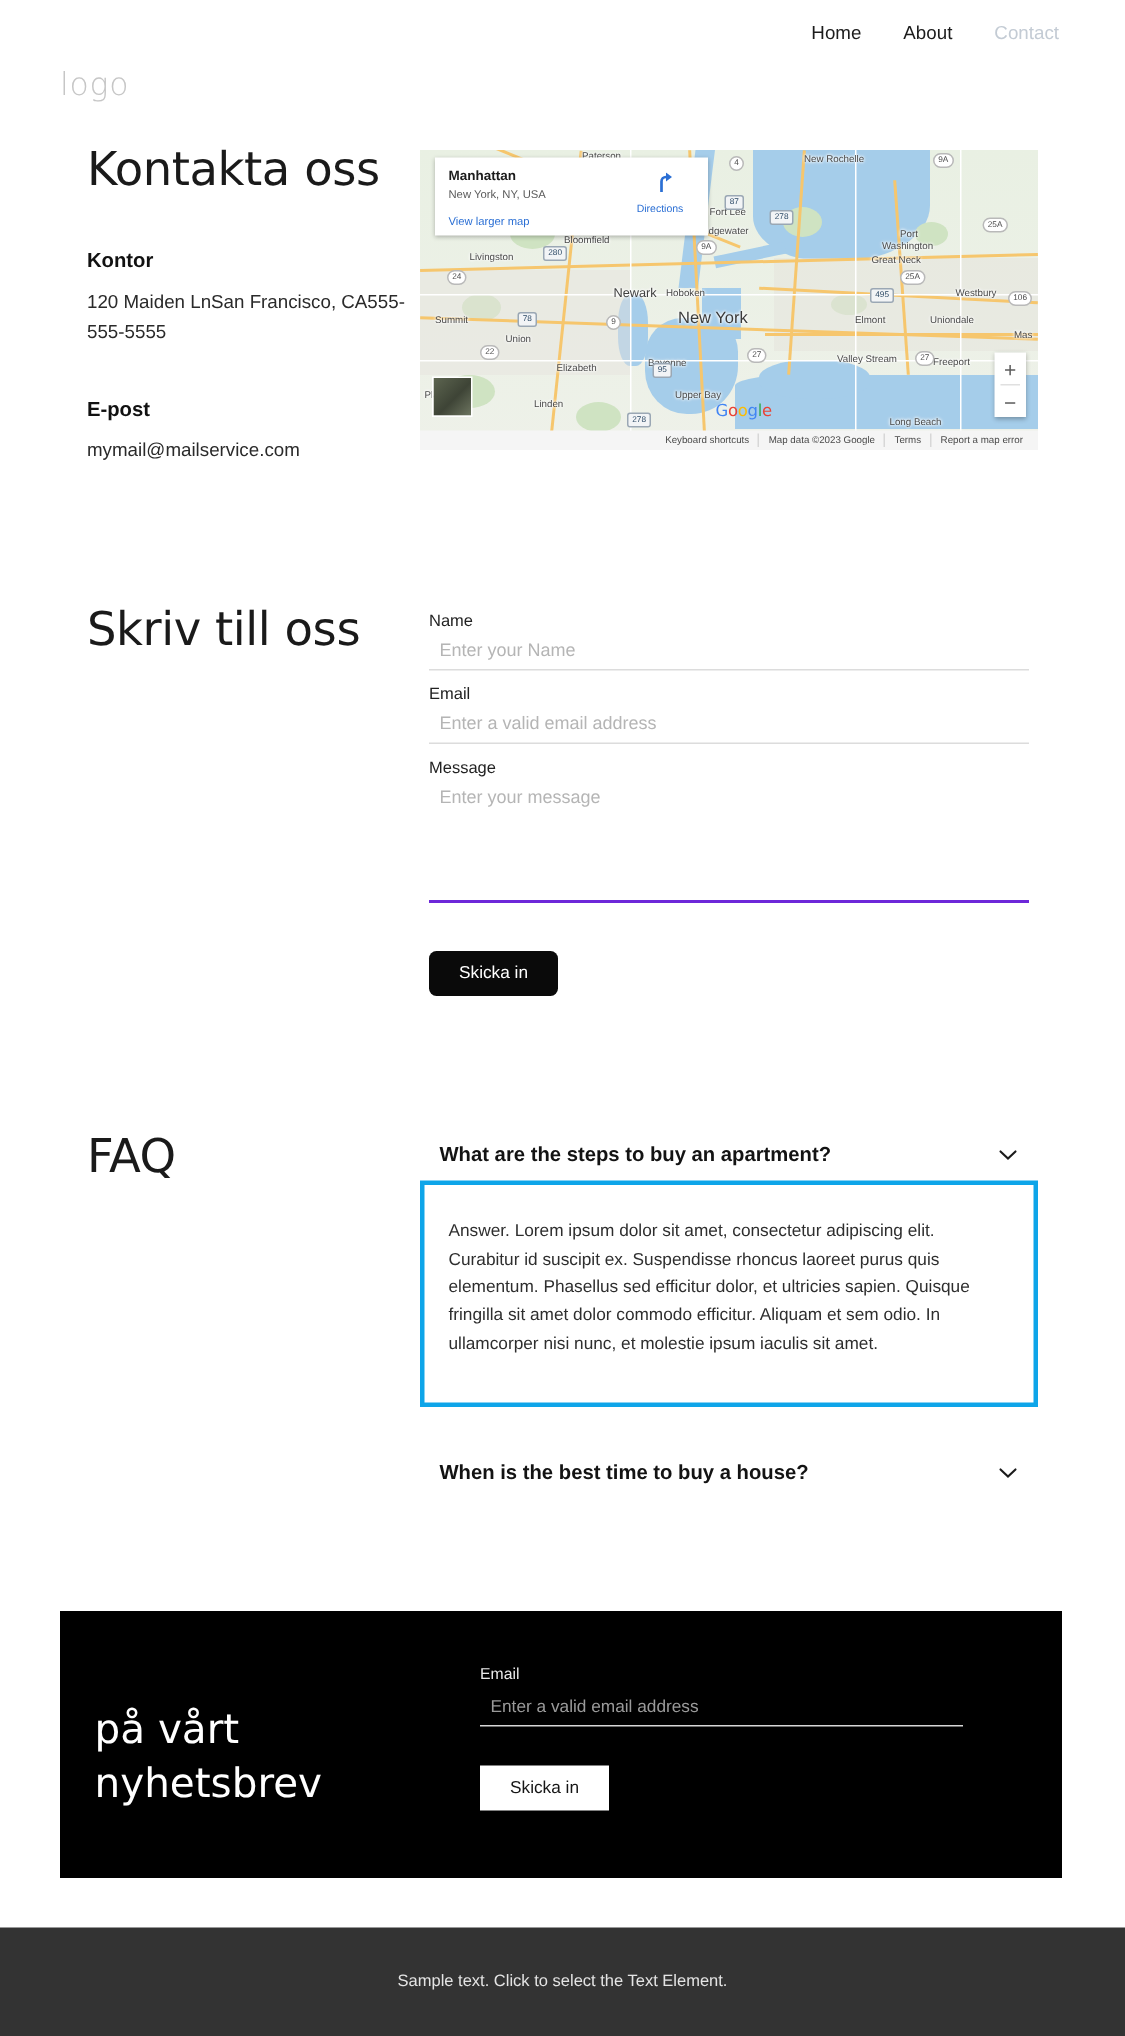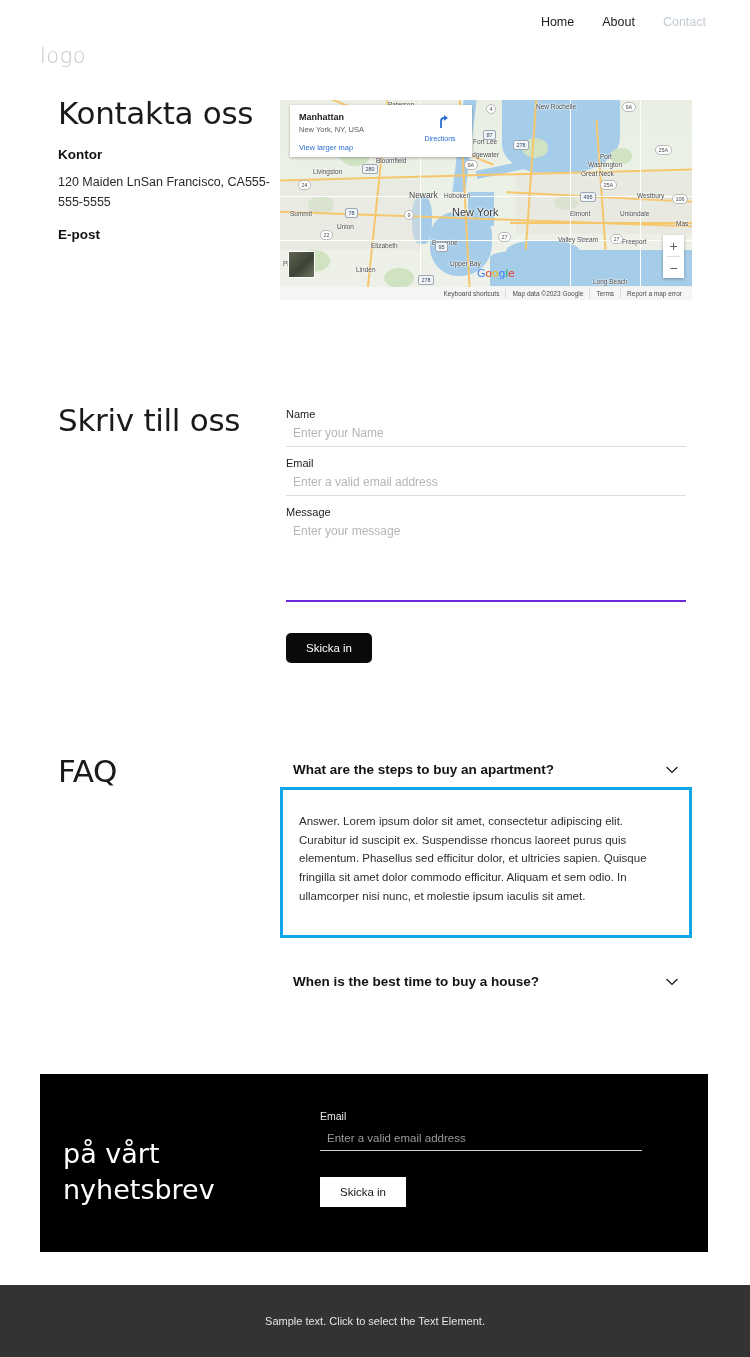--- a/index.html
+++ b/index.html
@@ -29,21 +29,21 @@
   .nav a.muted { color: #c3cbd4; }
 
   
   .contact-left { position: absolute; left: 58px; top: 95px; width: 215px; }
   .h1 {
     font-size: 31px; font-weight: 400; color: #1a1a1a;
     font-family: "DejaVu Sans", sans-serif; letter-spacing: -0.3px;
     line-height: 1.2;
   }
   .sub-label {
-    font-size: 13.5px; font-weight: 700; color: #111; margin-top: 15px;
+    font-size: 13.5px; font-weight: 700; color: #111; margin-top: 34px;
   }
   .sub-text {
     font-size: 12.5px; color: #2a2a2a; margin-top: 11px; line-height: 1.55;
   }
 
   
   .map-wrap {
     position: absolute; left: 280px; top: 100px; width: 412px; height: 200px;
     overflow: hidden; background: #e8e5dd;
   }
@@ -210,20 +210,21 @@
       <a href="#">About</a>
       <a href="#" class="muted">Contact</a>
     </div>
   </div>
 
   <div class="contact-left">
     <div class="h1">Kontakta oss</div>
     <div class="sub-label">Kontor</div>
     <div class="sub-text">120 Maiden LnSan Francisco, CA555-555-5555</div>
     <div class="sub-label">E-post</div>
+    <div class="sub-text">mymail@mailservice.com</div>
   </div>
 
   <div class="map-wrap">
     <div class="map-canvas">
       <div class="map-bg"></div>
 
       <div class="water" style="left:178px;top:0;width:13px;height:92px;transform:skewX(-7deg);"></div>
       <div class="water" style="left:222px;top:0;width:118px;height:74px;border-radius:0 0 50% 40%;"></div>
       <div class="water" style="left:150px;top:112px;width:62px;height:64px;border-radius:40% 35% 50% 45%;"></div>
       <div class="water" style="left:188px;top:92px;width:26px;height:34px;"></div>

